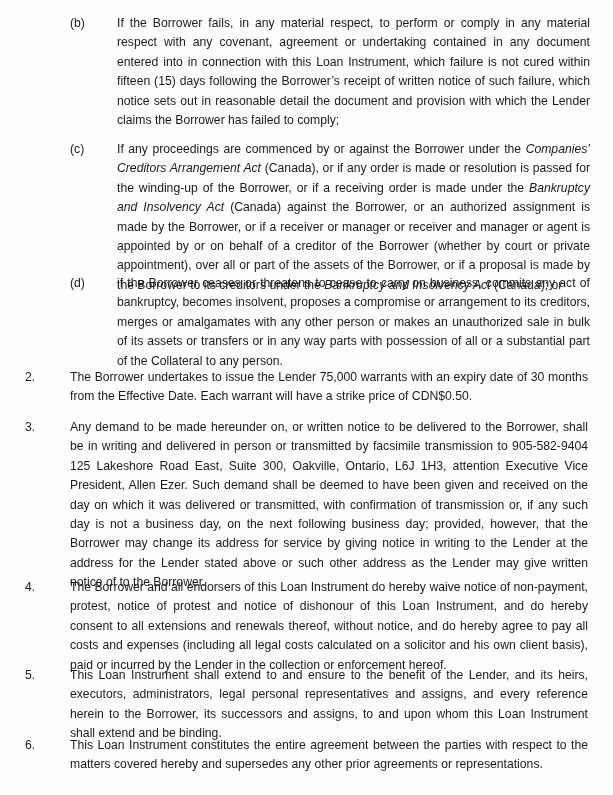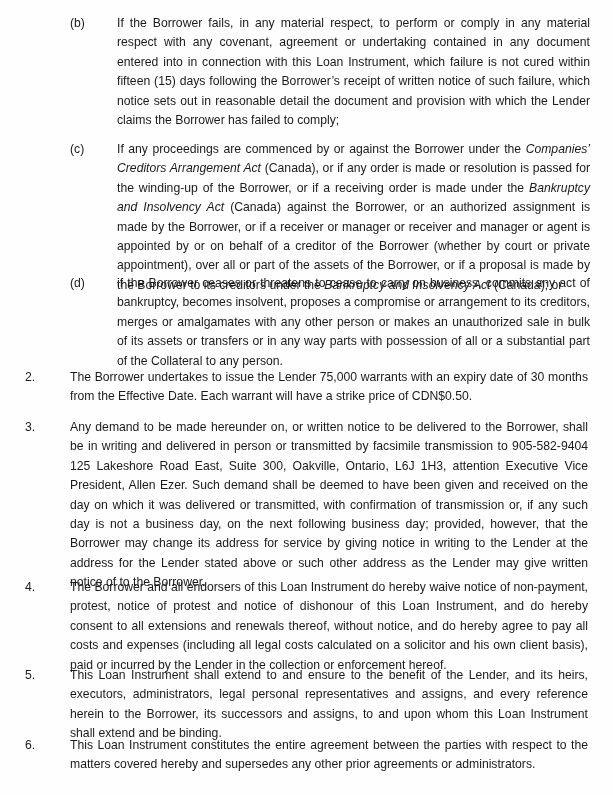--- a/index.html
+++ b/index.html
@@ -57,16 +57,16 @@
     <div class="text">The Borrower and all endorsers of this Loan Instrument do hereby waive notice of non-payment, protest, notice of protest and notice of dishonour of this Loan Instrument, and do hereby consent to all extensions and renewals thereof, without notice, and do hereby agree to pay all costs and expenses (including all legal costs calculated on a solicitor and his own client basis), paid or incurred by the Lender in the collection or enforcement hereof.</div>
   </div>
 
   <div class="item num" style="left:25px; top:666px;">
     <span class="label">5.</span>
     <div class="text">This Loan Instrument shall extend to and ensure to the benefit of the Lender, and its heirs, executors, administrators, legal personal representatives and assigns, and every reference herein to the Borrower, its successors and assigns, to and upon whom this Loan Instrument shall extend and be binding.</div>
   </div>
 
   <div class="item num" style="left:25px; top:736px;">
     <span class="label">6.</span>
-    <div class="text">This Loan Instrument constitutes the entire agreement between the parties with respect to the matters covered hereby and supersedes any other prior agreements or administrators.</div>
+    <div class="text">This Loan Instrument constitutes the entire agreement between the parties with respect to the matters covered hereby and supersedes any other prior agreements or representations.</div>
   </div>
 
 </div>
 
 </body></html>

